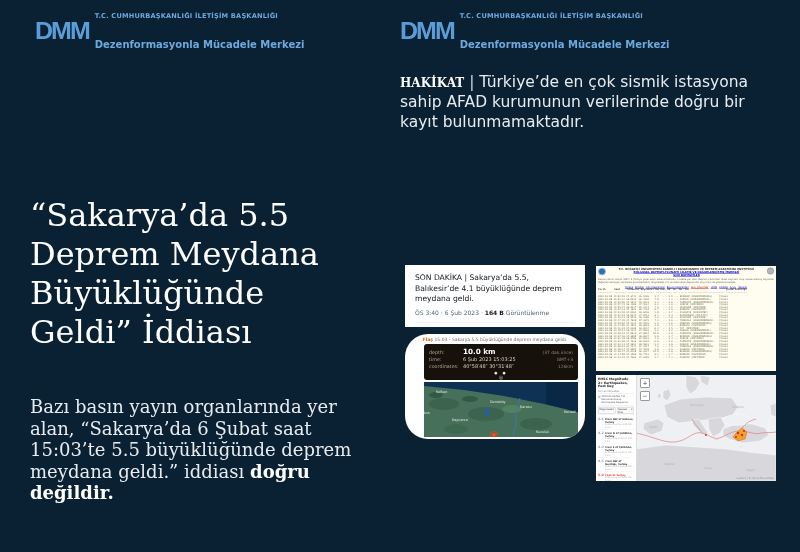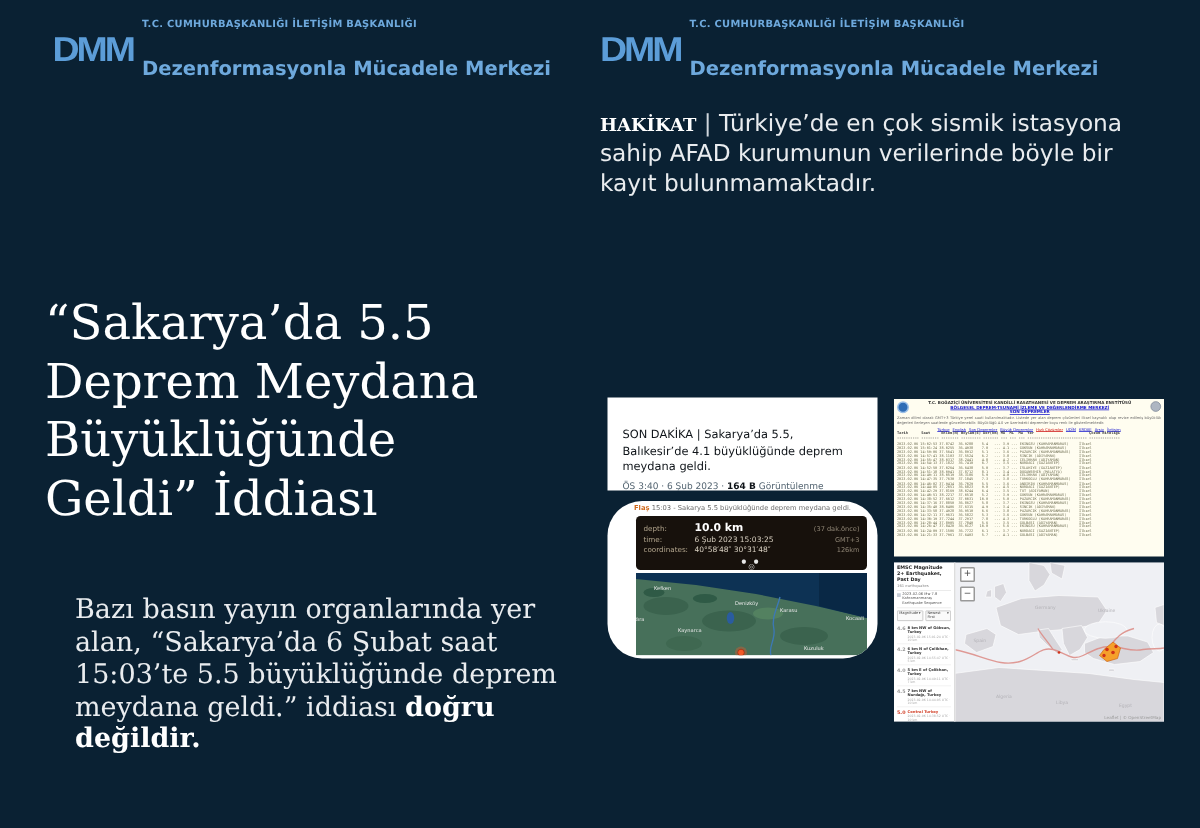--- a/index.html
+++ b/index.html
@@ -5,45 +5,45 @@
   html,body{margin:0;padding:0;background:#082031;}
   .page{position:relative;width:800px;height:552px;background:#0a2133;overflow:hidden;
         font-family:"DejaVu Sans",sans-serif;}
 
   
   .logo{position:absolute;display:flex;align-items:center;gap:6px;}
   .logo-mark{font-family:"Liberation Sans",sans-serif;font-weight:700;font-size:25px;
              letter-spacing:-2px;color:#5c9dd8;transform:scaleY(.92);line-height:1;}
   .logo-lines{display:flex;flex-direction:column;gap:1px;}
   .org1{font-size:6.6px;font-weight:700;color:#6ea9dd;letter-spacing:.2px;}
-  .org2{font-size:13px;font-weight:600;color:#6ea9dd;margin-top:18px;}
+  .org2{font-size:10px;font-weight:600;color:#6ea9dd;margin-top:18px;}
 
   
   .claim-title{position:absolute;left:30px;top:196px;width:350px;
                font-family:"DejaVu Serif",serif;font-weight:400;color:#ffffff;
                font-size:32px;line-height:39px;}
   .claim-body{position:absolute;left:30px;top:378px;width:338px;
               font-family:"DejaVu Serif",serif;color:#e9ecef;
-              font-size:18px;line-height:21.5px;margin-left:20px;}
+              font-size:18px;line-height:21.5px;}
   .claim-body b{color:#ffffff;}
 
   
   .fact-lead{position:absolute;left:400px;top:57px;width:356px;color:#e9ecef;
              font-size:15.5px;line-height:19.5px;}
   .fact-label{font-family:"DejaVu Serif",serif;font-weight:700;color:#ffffff;font-size:12px;}
   .fact-sep{color:#cfd6dc;}
   .fact-body{position:absolute;left:400px;top:136px;width:352px;color:#e9ecef;
              font-size:15.5px;line-height:19.5px;}
 
   
   .card{position:absolute;background:#ffffff;overflow:hidden;}
 
   
   .tweet-card{left:405px;top:265px;width:180px;height:62px;padding:0;}
-  .tw-inner{padding:8px 10px 0 10px;margin-top:12px;}
+  .tw-inner{padding:8px 10px 0 10px;}
   .tw-text{font-size:7.6px;line-height:1.4;color:#0f1419;}
   .tw-meta{margin-top:4px;font-size:6px;color:#536471;}
   .tw-meta b{color:#0f1419;}
   .tw-stats{margin-top:6px;padding-top:4px;border-top:.5px solid #eff3f4;
             font-size:6px;color:#536471;display:flex;gap:10px;}
   .tw-stats b{color:#0f1419;}
 
   
   .flash-card{left:405px;top:334px;width:180px;height:105px;border-radius:23px;}
   .fl-caption{margin-top:3px;text-align:center;font-size:4.5px;color:#6a6a6a;}
@@ -127,21 +127,21 @@
 
   <div class="claim-title">
     <div>“Sakarya’da 5.5</div>
     <div>Deprem Meydana</div>
     <div>Büyüklüğünde</div>
     <div>Geldi” İddiası</div>
   </div>
 
   <p class="claim-body"><span>Bazı basın yayın organlarında yer alan, “Sakarya’da 6 Şubat saat 15:03’te 5.5 büyüklüğünde deprem meydana geldi.” iddiası </span><b>doğru değildir.</b></p>
 
-  <p class="fact-lead"><span class="fact-label">HAKİKAT</span> <span class="fact-sep">|</span> <span>Türkiye’de en çok sismik istasyona sahip AFAD kurumunun verilerinde böyle bir kayıt bulunmamaktadır.</span></p>
+  <p class="fact-lead"><span class="fact-label">HAKİKAT</span> <span class="fact-sep">|</span> <span>Türkiye’de en çok sismik istasyona sahip AFAD kurumunun verilerinde doğru bir kayıt bulunmamaktadır.</span></p>
 
 
   <div class="card tweet-card">
     <div class="tw-inner">
       <div class="tw-text">SON DAKİKA | Sakarya’da 5.5, Balıkesir’de 4.1 büyüklüğünde deprem meydana geldi.</div>
       <div class="tw-meta">
         <span>ÖS 3:40</span> ·
         <span>6 Şub 2023</span> ·
         <b>164 B</b>
         <span>Görüntülenme</span>

